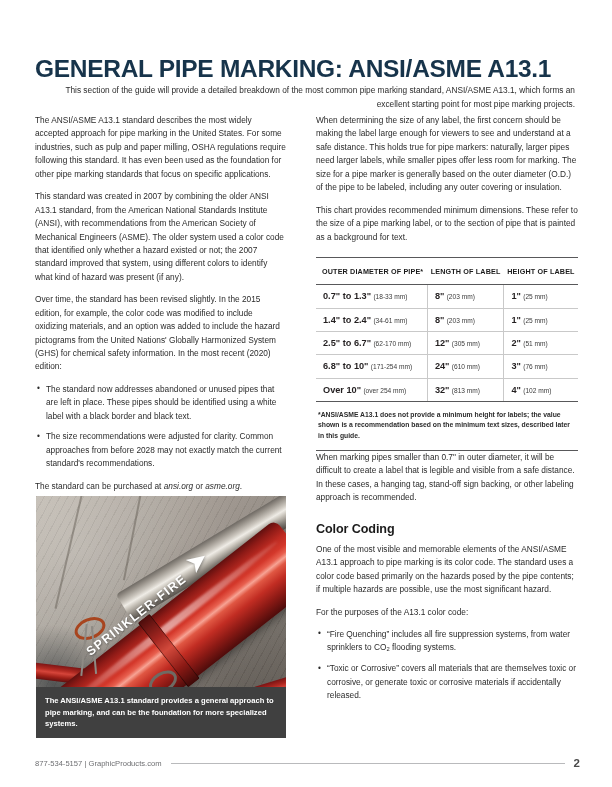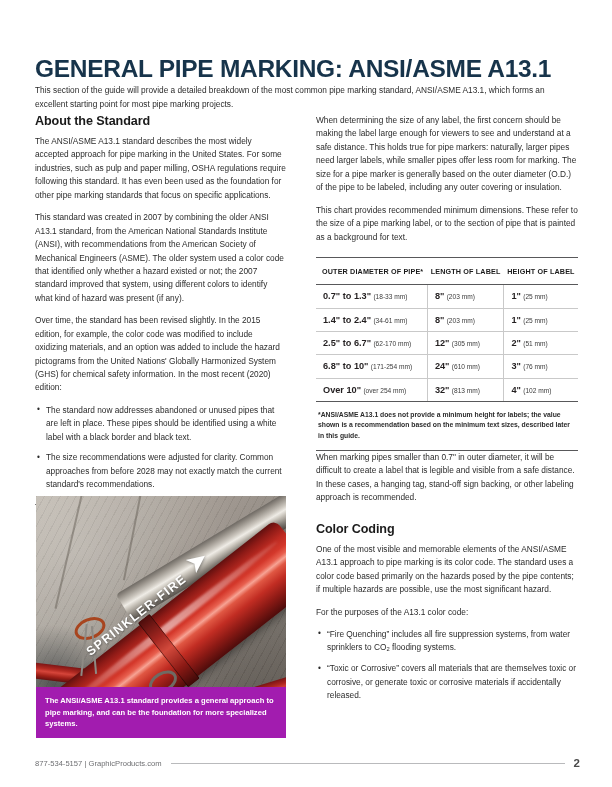--- a/index.html
+++ b/index.html
@@ -36,20 +36,21 @@
     line-height: 1.05;
   }
   .intro {
     position: absolute;
     left: 35px;
     top: 76px;
     width: 540px;
     font-size: 8.3px;
     line-height: 1.62;
     color: #2b2b2b;
+    text-align: right;
   }
 
   
   .col-left {
     position: absolute;
     left: 35px;
     top: 114px;
     width: 252px;
   }
   .col-right {
@@ -263,21 +264,21 @@
     background: radial-gradient(ellipse at 30% 50%, rgba(20,28,34,0.55), rgba(20,28,34,0) 70%);
   }
 
   .photo-caption {
     position: absolute;
     left: 0;
     bottom: 0;
     width: 250px;
     box-sizing: border-box;
     padding: 8px 9px 9px 9px;
-    background: #a21caf;
+    background: #404040;
     color: #ffffff;
     font-size: 7.6px;
     line-height: 1.48;
     font-weight: bold;
   }
 
   
   .tbl-rule-top {
     border-top: 1.6px solid #58585a;
     margin-top: 13px;
@@ -359,21 +360,20 @@
 </head>
 <body>
 
 <div class="page">
 
   <h1 class="title">GENERAL PIPE MARKING: ANSI/ASME A13.1</h1>
   <p class="intro">This section of the guide will provide a detailed breakdown of the most common pipe marking standard, ANSI/ASME A13.1, which forms an excellent starting point for most pipe marking projects.</p>
 
   <div class="col-left">
 
-    <h2 class="sec">About the Standard</h2>
 
     <p class="body">The ANSI/ASME A13.1 standard describes the most widely accepted approach for pipe marking in the United States. For some industries, such as pulp and paper milling, OSHA regulations require following this standard. It has even been used as the foundation for other pipe marking standards that focus on specific applications.</p>
     <p class="body">This standard was created in 2007 by combining the older ANSI A13.1 standard, from the American National Standards Institute (ANSI), with recommendations from the American Society of Mechanical Engineers (ASME). The older system used a color code that identified only whether a hazard existed or not; the 2007 standard improved that system, using different colors to identify what kind of hazard was present (if any).</p>
     <p class="body">Over time, the standard has been revised slightly. In the 2015 edition, for example, the color code was modified to include oxidizing materials, and an option was added to include the hazard pictograms from the United Nations' Globally Harmonized System (GHS) for chemical safety information. In the most recent (2020) edition:</p>
 
     <ul class="bullets">
       <li>The standard now addresses abandoned or unused pipes that are left in place. These pipes should be identified using a white label with a black border and black text.</li>
       <li>The size recommendations were adjusted for clarity. Common approaches from before 2028 may not exactly match the current standard's recommendations.</li>
     </ul>
 

